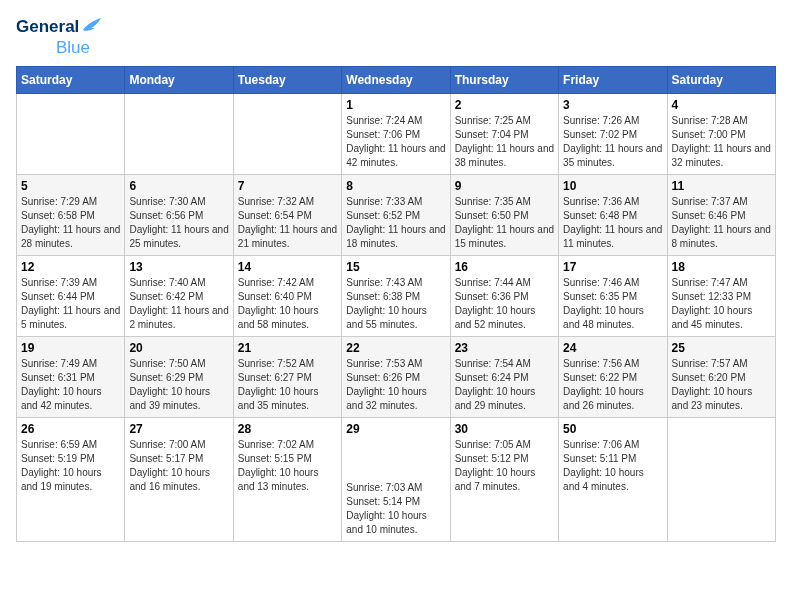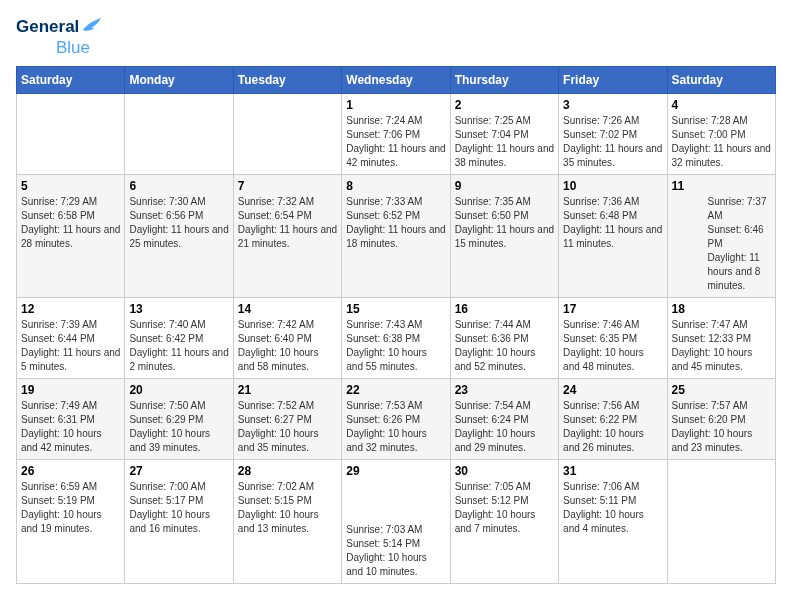--- a/index.html
+++ b/index.html
@@ -179,21 +179,21 @@
 Daylight: 11 hours and 15 minutes.</div>
         </td>
         <td>
           <span class="day-num">10</span>
           <div class="day-detail" style="white-space: pre-line;">Sunrise: 7:36 AM
 Sunset: 6:48 PM
 Daylight: 11 hours and 11 minutes.</div>
         </td>
         <td>
           <span class="day-num">11</span>
-          <div class="day-detail" style="white-space: pre-line; margin-left: 36px;">Sunrise: 7:37 AM
+          <div class="day-detail" style="white-space: pre-line;">Sunrise: 7:37 AM
 Sunset: 6:46 PM
 Daylight: 11 hours and 8 minutes.</div>
         </td>
       </tr>
       <tr>
         <td>
           <span class="day-num">12</span>
           <div class="day-detail" style="white-space: pre-line;">Sunrise: 7:39 AM
 Sunset: 6:44 PM
 Daylight: 11 hours and 5 minutes.</div>
@@ -304,21 +304,21 @@
 Sunset: 5:14 PM
 Daylight: 10 hours and 10 minutes.</div>
         </td>
         <td>
           <span class="day-num">30</span>
           <div class="day-detail" style="white-space: pre-line;">Sunrise: 7:05 AM
 Sunset: 5:12 PM
 Daylight: 10 hours and 7 minutes.</div>
         </td>
         <td>
-          <span class="day-num">31</span>
+          <span class="day-num">50</span>
           <div class="day-detail" style="white-space: pre-line;">Sunrise: 7:06 AM
 Sunset: 5:11 PM
 Daylight: 10 hours and 4 minutes.</div>
         </td>
         <td></td>
       </tr>
     </tbody>
 </table>
 
 </body></html>

